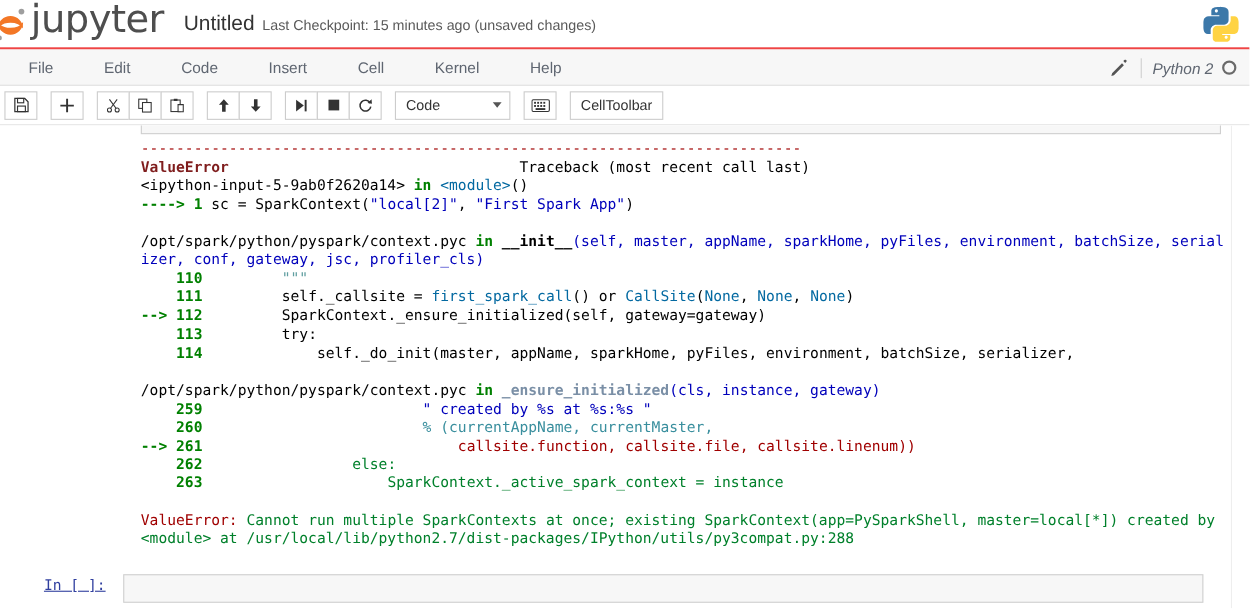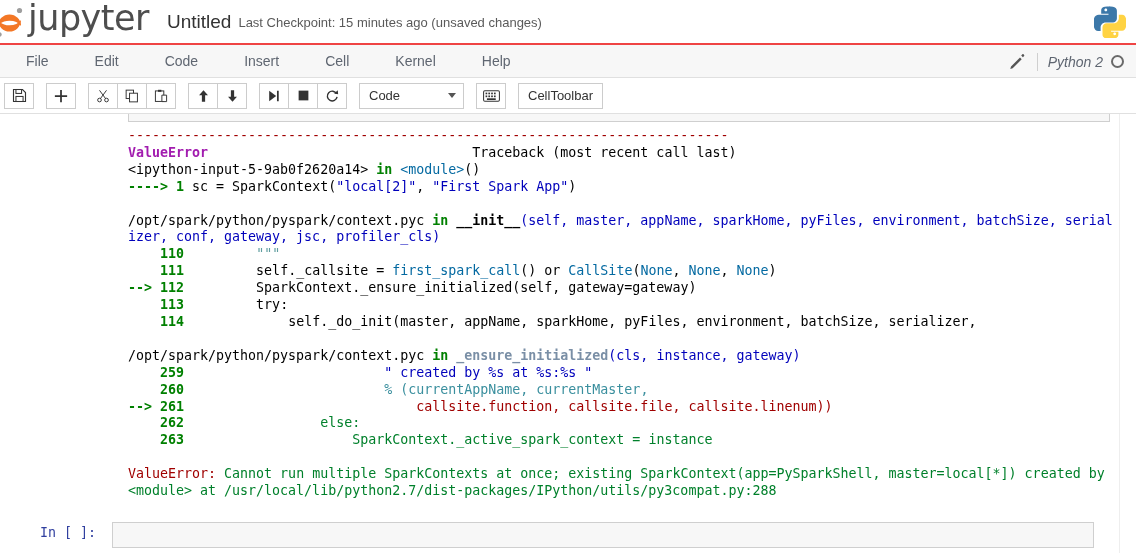--- a/index.html
+++ b/index.html
@@ -226,21 +226,21 @@
     font-size: 13.3px;
     line-height: 16.9px;
     white-space: pre-wrap;
     word-break: break-all;
     color: #000000;
   }
   .tb-line { display: block; min-height: 16.9px; }
 
   
   .c-red      { color: #a00000; }
-  .c-redb     { color: #a21caf; font-weight: bold; margin-top: 40px; }
+  .c-redb     { color: #7f1d1d; font-weight: bold; margin-top: 40px; }
   .c-green    { color: #00802b; }
   .c-greenb   { color: #008000; font-weight: bold; }
   .c-blue     { color: #0000bb; }
   .c-cyan     { color: #5f9ea0; }
   .c-lblue    { color: #0369a1; }
   .c-grayblue { color: #7a8fa6; font-weight: bold; }
   .c-black    { color: #000000; }
   .c-blackb   { color: #000000; font-weight: bold; }
   .c-dashred  { color: #a00000; }
   .c-teal     { color: #3a8f9e; }
@@ -260,20 +260,21 @@
   .prompt {
     width: 112px;
     text-align: right;
     padding-right: 16px;
     box-sizing: border-box;
     font-family: "DejaVu Sans Mono", monospace;
     font-size: 13.3px;
     color: #303f9f;
     line-height: 22px;
     flex: 0 0 auto;
+    text-decoration: underline;
   }
   .input-box {
     flex: 1;
     height: 26px;
     background: #f7f7f7;
     border: 1px solid #cfcfcf;
     box-sizing: border-box;
     margin-right: 26px;
   }
 </style>

